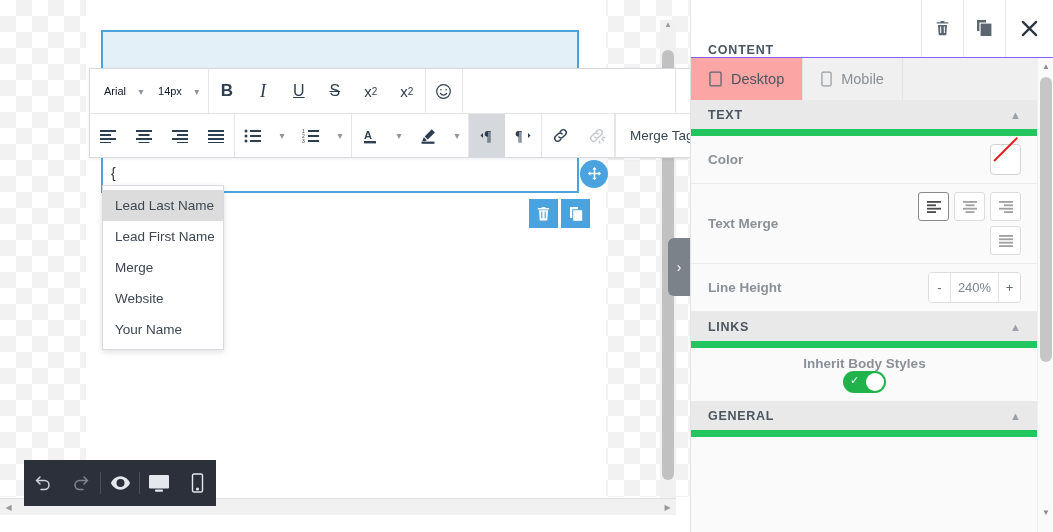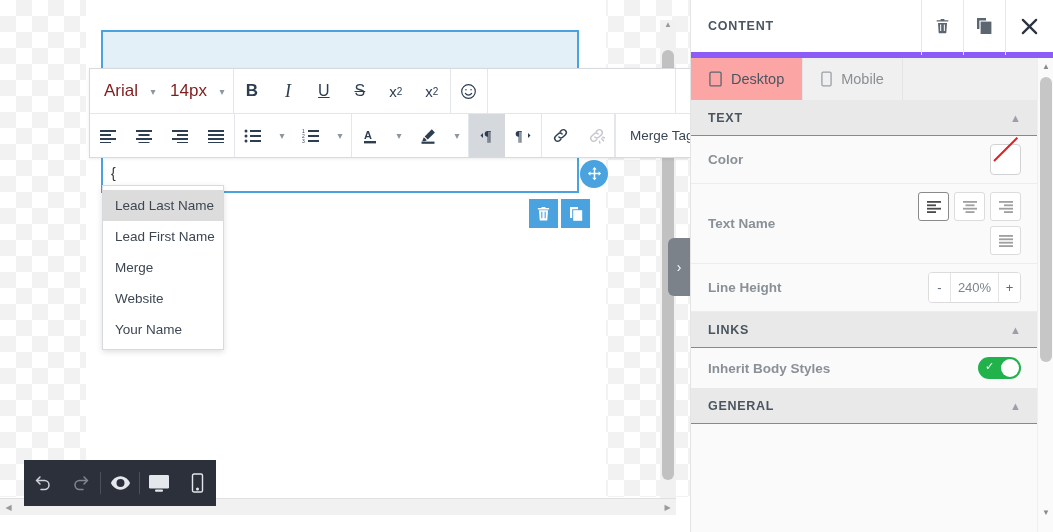--- a/index.html
+++ b/index.html
@@ -88,21 +88,21 @@
     display: flex; align-items: center; justify-content: center;
     color: #2c3e50; font-size: 15px; cursor: pointer;
     user-select: none;
   }
   .rte-btn.active { background: #d5d8dc; }
   .rte-btn.disabled { color: #c3c8ce; }
   .caretdown { font-size: 10px; color: #8d959d; width: 22px;
                display:flex; align-items:center; justify-content:center; cursor:pointer;}
   .rte-select {
     display: flex; align-items: center; height: 51px;
-    padding: 0 4px 0 14px; font-size: 17px; color: #7f1d1d; cursor: pointer;
+    padding: 0 4px 0 14px; font-size: 11px; color: #0f172a; cursor: pointer;
   }
   .rte-spacer { flex: 1; }
   .collapse-btn {
     width: 44px; display: flex; align-items: center; justify-content: center;
     border-left: 1px solid #e3e6ea; cursor: pointer; color: #2c3e50;
   }
   .merge-tags {
     display: flex; align-items: center; gap: 8px;
     padding: 0 14px; height: 43px; font-size: 13.5px; color: #3a4654;
     border-left: 1px solid #e3e6ea; cursor: pointer; white-space: nowrap;
@@ -166,22 +166,22 @@
 
   
   .panel {
     position: absolute; left: 690px; top: 0;
     width: 363px; height: 532px;
     background: #fafafa;
     border-left: 1px solid #e4e4e4;
   }
   .panel-header {
     height: 58px; background: #fff;
-    border-bottom: 6px solid #8b5cf6;
-    display: flex; align-items: center;
+    border-bottom: 1px solid #8b5cf6;
+    display: flex; align-items: flex-end;
   }
   .panel-title {
     flex: 1; padding-left: 17px;
     font-size: 12.5px; font-weight: bold; letter-spacing: .8px; color: #4a5560;
   }
   .ph-btn {
     width: 42px; height: 58px;
     display: flex; align-items: center; justify-content: center;
     border-left: 1px solid #e8e8e8; color: #5b6671; cursor: pointer;
   }
@@ -193,33 +193,33 @@
     display: flex; align-items: center; gap: 9px;
     font-size: 14.5px; color: #8a8f94; cursor: pointer;
     border-right: 1px solid #e4e4e4;
   }
   .tab.active { background: #fca5a5; color: #4a5560; }
 
   .sect-head {
     height: 36px; background: #e9e9e9;
     display: flex; align-items: center;
     padding: 0 17px;
-    border-bottom: 1px solid #22c55e;
+    border-bottom: 7px solid #22c55e;
     cursor: pointer;
   }
   .sect-head .t { flex: 1; font-size: 12.5px; font-weight: bold; letter-spacing: .7px; color: #4a5560; }
   .sect-head .chev { font-size: 11px; color: #9aa0a6; }
 
   .row {
     display: flex; align-items: center;
     padding: 8px 17px; min-height: 40px;
     border-bottom: 1px solid #ededed;
     background: #fafafa;
   }
-  .row.nb { border-bottom: none; }
+  .row.nb { border-bottom: none; flex-direction: column; }
   .row .lbl { flex: 1; font-size: 13.5px; font-weight: bold; color: #8a9097; }
 
   .color-swatch {
     width: 31px; height: 31px; background: #fff;
     border: 1px solid #d2d2d2; border-radius: 4px;
     position: relative; cursor: pointer;
   }
   .color-swatch::after {
     content: ""; position: absolute; left: 3px; top: 50%;
     width: 33px; height: 2px; background: #e02020;
@@ -566,21 +566,21 @@
         <span class="t">TEXT</span>
         <span class="chev">▲</span>
       </div>
 
       <div class="row">
         <span class="lbl">Color</span>
         <div class="color-swatch"></div>
       </div>
 
       <div class="row">
-        <span class="lbl">Text Name</span>
+        <span class="lbl">Text Merge</span>
         <div class="align-group">
           <div class="align-btn sel">
             <svg width="16" height="12" viewBox="0 0 16 12" fill="#4a4a4a">
               <rect x="1" y="0" width="14" height="1.8"></rect>
                 <rect x="1" y="3.4" width="9" height="1.8"></rect>
               <rect x="1" y="6.8" width="14" height="1.8"></rect>
                 <rect x="1" y="10.2" width="9" height="1.8"></rect>
             </svg>
           </div>
           <div class="align-btn">

